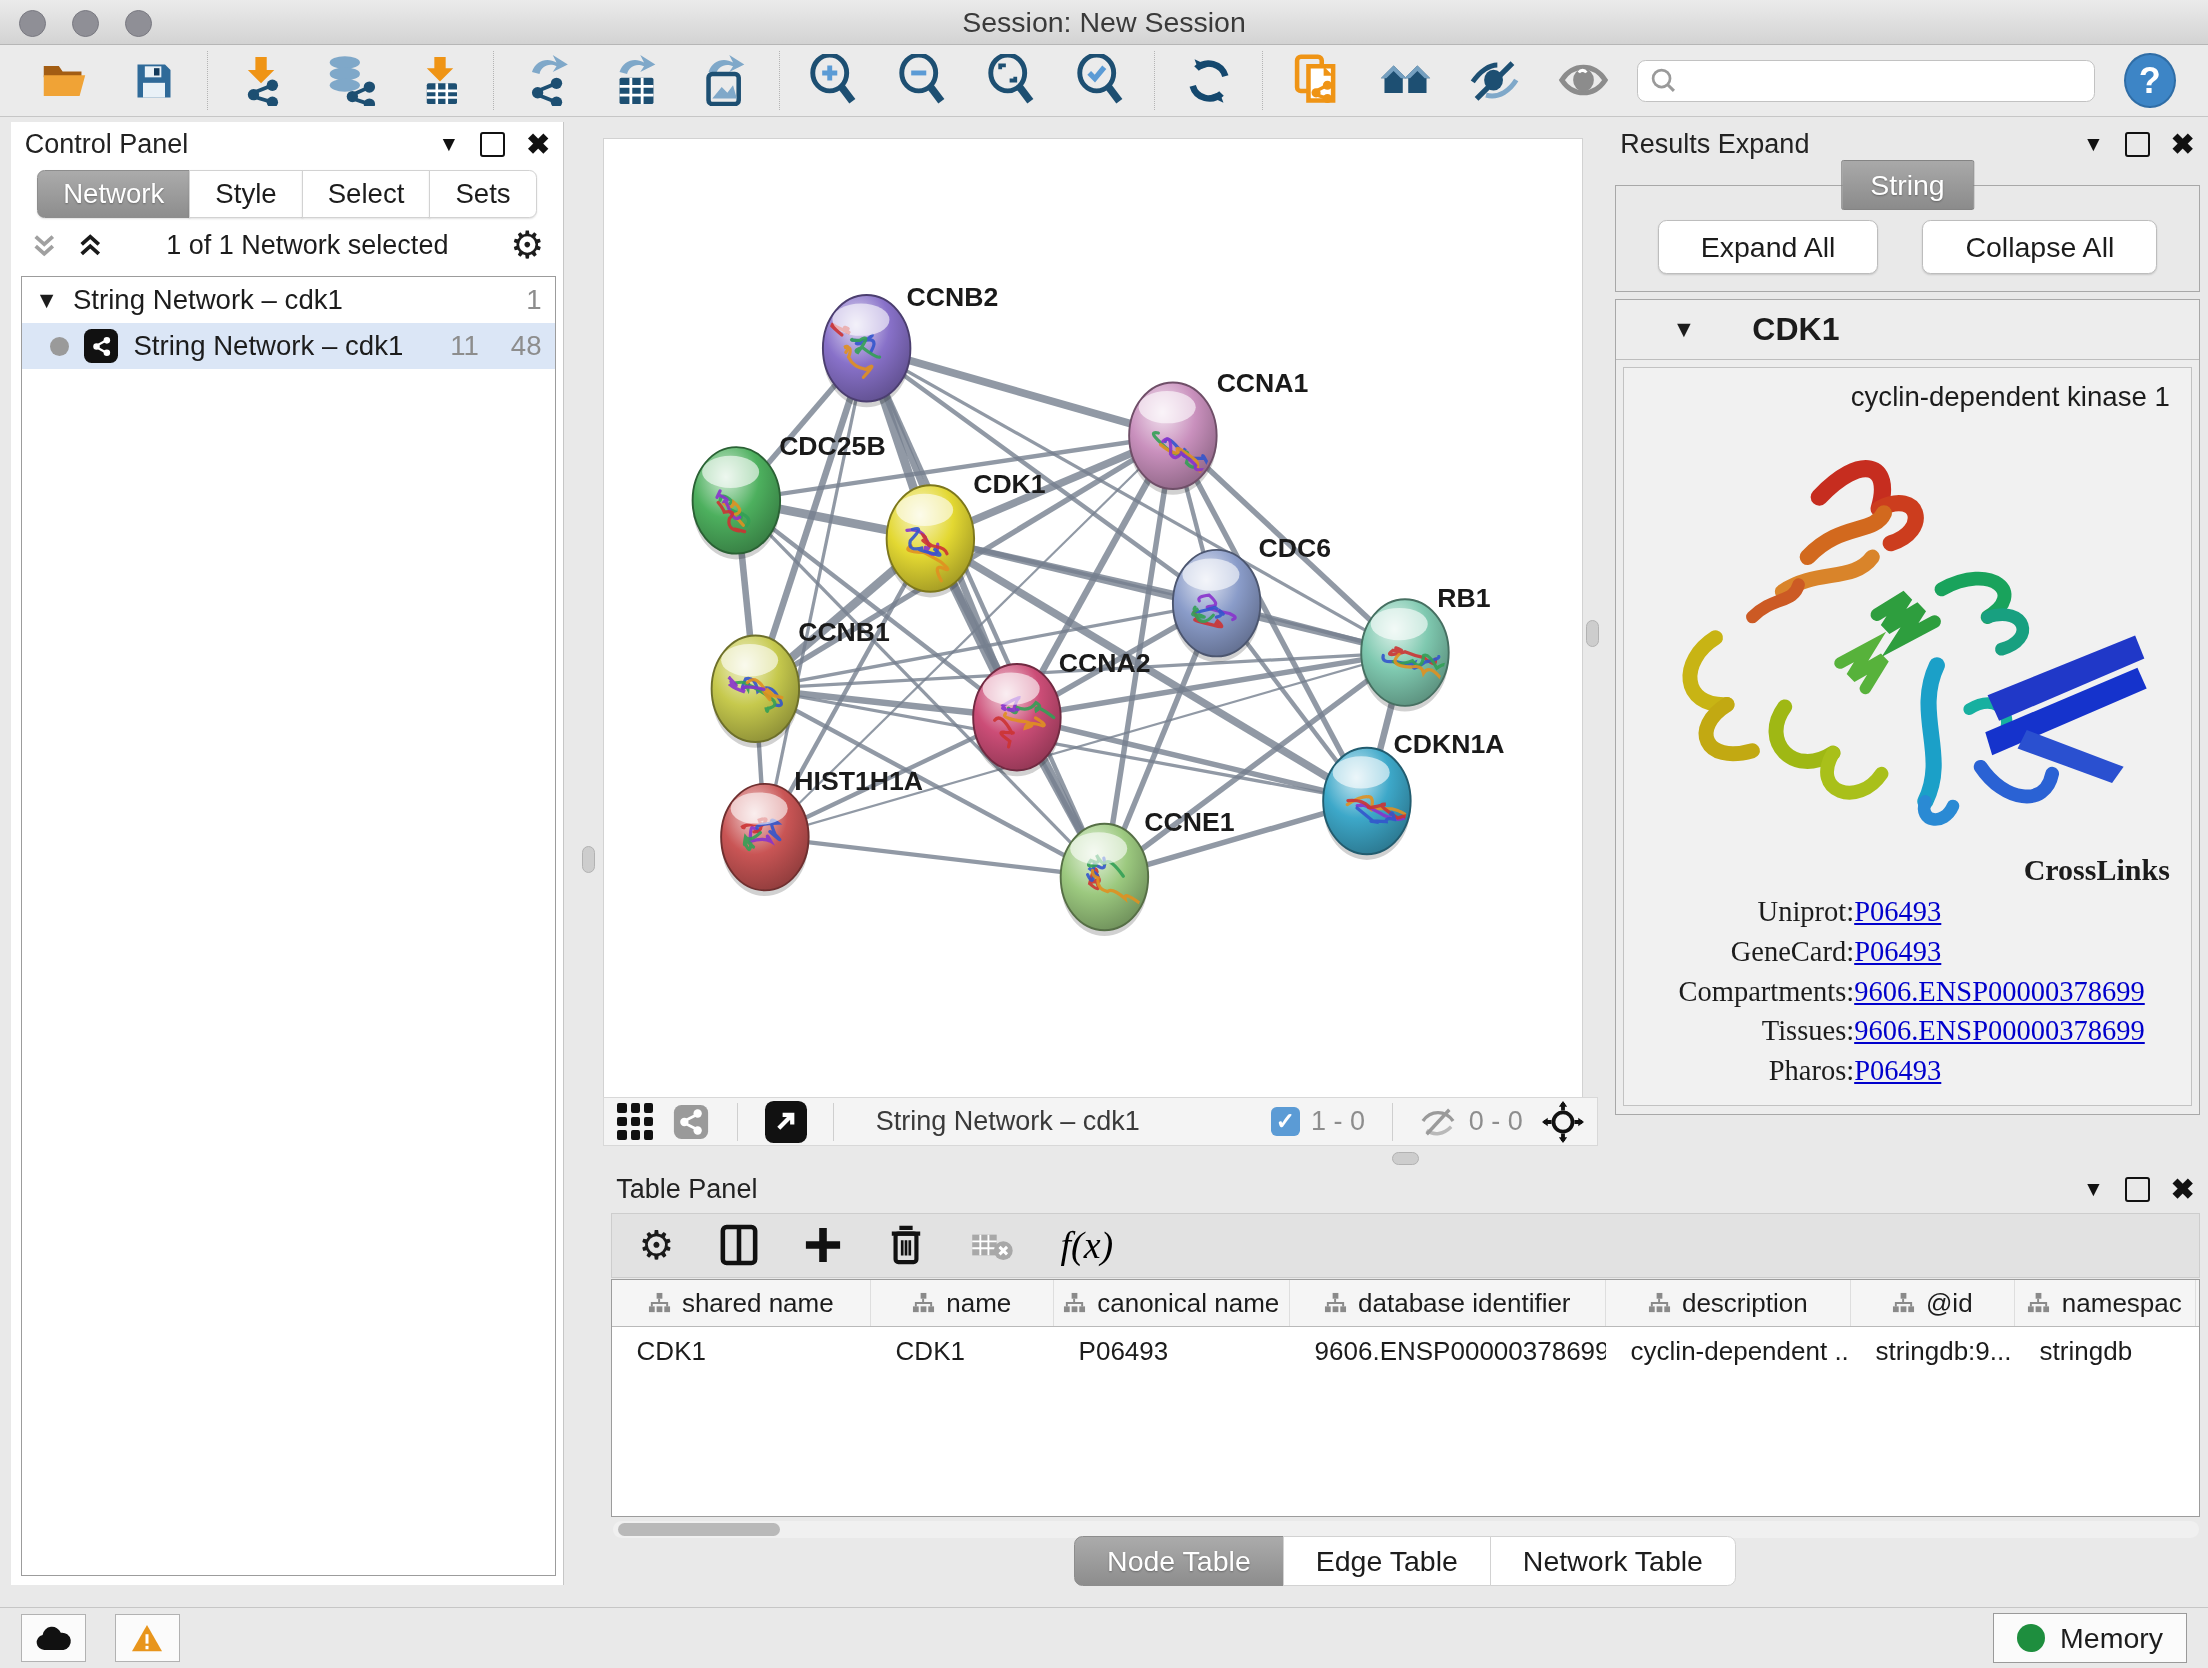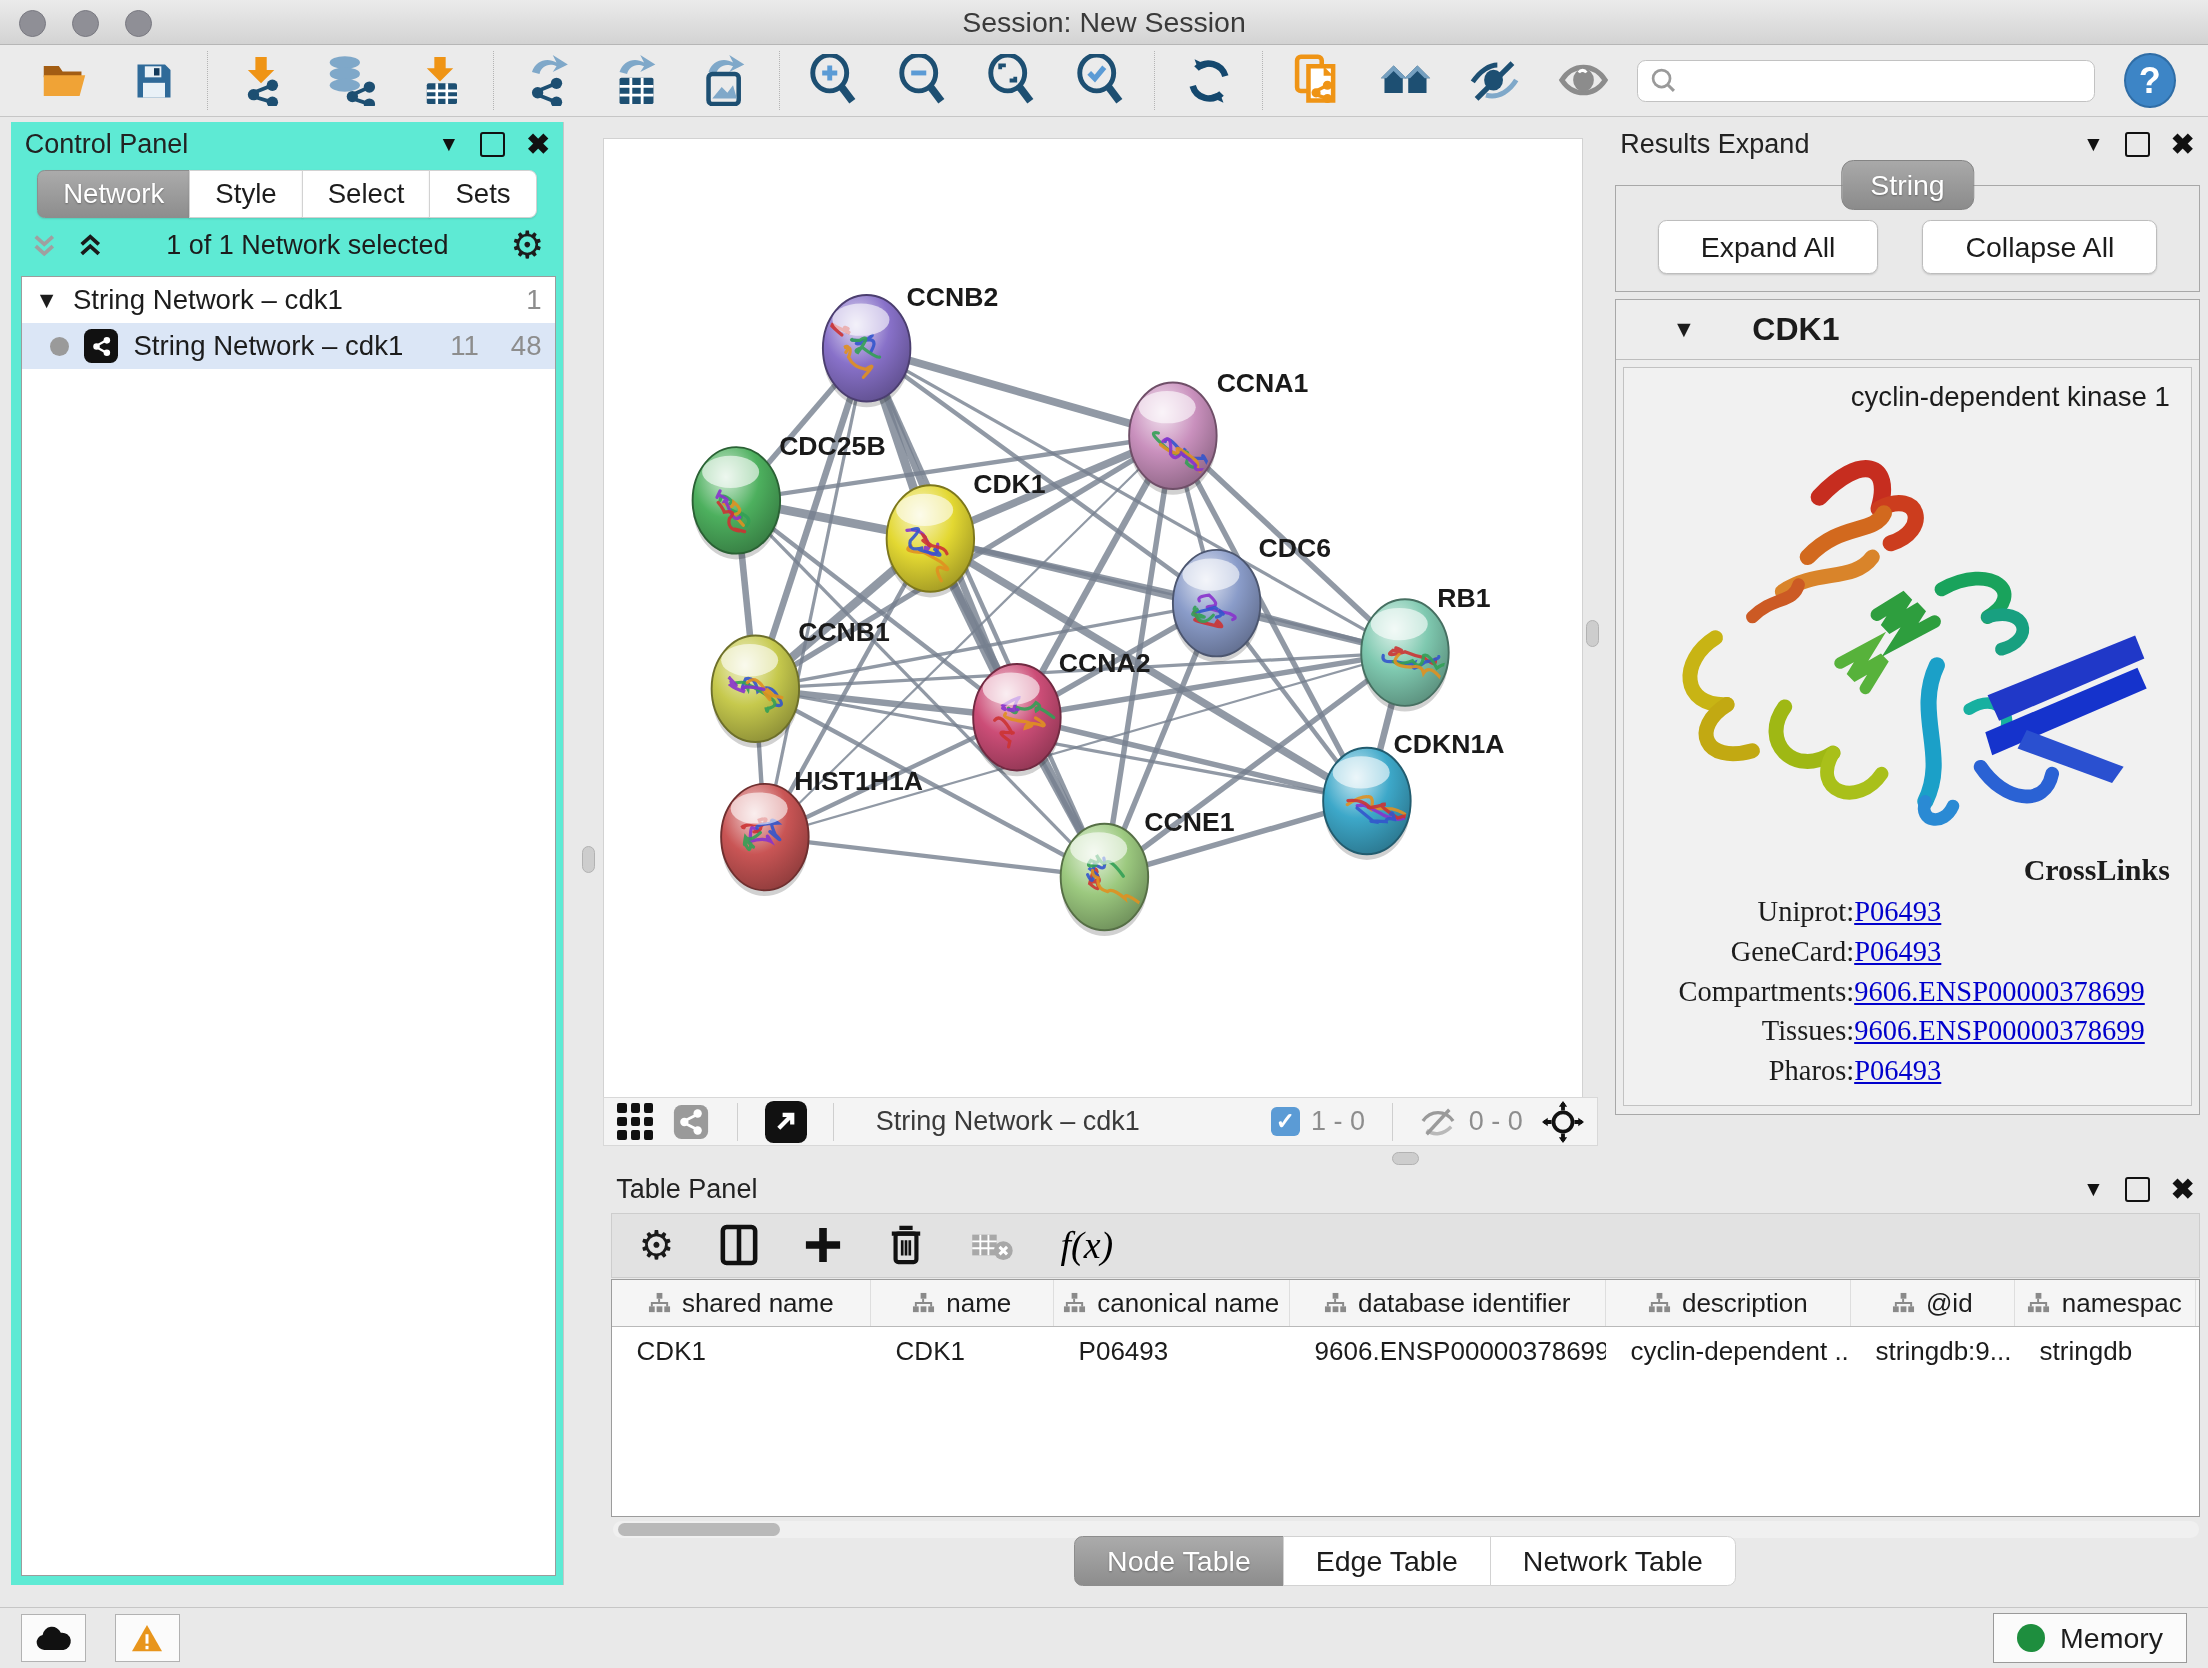--- a/index.html
+++ b/index.html
@@ -19,21 +19,21 @@
   .searchbox input{border:none;outline:none;flex:1;font-size:25px;font-family:"Liberation Sans",sans-serif;background:transparent;}
   .helpbtn{width:51px;height:51px;border-radius:50%;background:#3d85c6;border:2.9px solid #2f6da6;color:#fff;font-size:36px;font-weight:bold;display:flex;align-items:center;justify-content:center;margin:0 21px 0 28.5px;}
   
   .phead{display:flex;align-items:center;height:44px;padding:0 13.3px;font-size:27px;color:#222;}
   .phead .sp{flex:1;}
   .wbtns{display:flex;align-items:center;gap:21px;font-size:23px;color:#111;}
   .wb-float{width:21px;height:21px;border:2.9px solid #111;border-radius:2.9px;}
   .wb-x{font-size:28.5px;font-weight:bold;}
   .wb-arrow{font-size:21px;}
   
-  #control{position:absolute;left:11.4px;top:122px;width:552px;height:1463px;background:#5eead4;border-right:1px solid #c6c6c6;}
+  #control{position:absolute;left:11.4px;top:122px;width:552px;height:1463px;background:#ffffff;border-right:1px solid #c6c6c6;}
   .tabs{display:flex;justify-content:center;margin-top:3.8px;}
   .tab{height:46px;padding:0 25px;background:#fff;border:1px solid #d2d2d2;font-size:27.6px;display:flex;align-items:center;margin-left:-1px;box-shadow:0 1px 1.9px rgba(0,0,0,.12);}
   .tab:first-child{border-radius:7.6px 0 0 7.6px;}
   .tab:last-child{border-radius:0 7.6px 7.6px 0;}
   .tab.active{background:linear-gradient(#ababab,#8d8d8d);color:#fff;border-color:#8d8d8d;text-shadow:0 1px 1.9px rgba(0,0,0,.3);}
   .subrow{display:flex;align-items:center;padding:0 19px;height:55px;font-size:27px;gap:17px;}
   .subrow .mid{flex:1;text-align:center;}
   .gear{font-size:38px;line-height:1;}
   .netlist{position:absolute;left:9.5px;right:7.6px;top:154px;bottom:9.5px;background:#fff;border:1.9px solid #9c9c9c;}
   .crow{display:flex;align-items:center;height:46px;font-size:27.6px;padding:0 13.3px;gap:15px;}
@@ -47,21 +47,21 @@
   #viewbar{position:absolute;left:603px;top:1097px;width:995px;height:49px;background:#f4f4f4;border:1px solid #d8d8d8;display:flex;align-items:center;font-size:27px;color:#3a3a3a;padding:0 13.3px;box-sizing:border-box;gap:19px;}
   .vsep{width:0;height:38px;border-left:1px solid #cfcfcf;margin:0 7.6px;}
   .grid9{display:grid;grid-template-columns:repeat(3,9.5px);grid-template-rows:repeat(3,9.5px);gap:3.8px;}
   .grid9 i{background:#111;border-radius:1.9px;}
   .blkbtn{width:42px;height:42px;border-radius:8.6px;background:#111;display:flex;align-items:center;justify-content:center;}
   .viewname{flex:1;padding-left:15px;}
   .statgrp{display:flex;align-items:center;gap:11.4px;color:#8d8d8d;}
   .chk{width:28.5px;height:28.5px;border-radius:5.7px;background:#5b9bd5;display:flex;align-items:center;justify-content:center;color:#fff;font-size:23px;font-weight:bold;}
   
   #results{position:absolute;left:1607px;top:122px;width:601px;height:1027px;background:#e9e9e9;}
-  .stringpill{position:absolute;top:38px;left:50%;transform:translateX(-50%);z-index:3;background:linear-gradient(#a9a9a9,#8b8b8b);color:#fff;font-size:28.5px;padding:7.6px 28.5px;border-radius:12px;border:1px solid #848484;text-shadow:0 1px 1.9px rgba(0,0,0,.3);text-align:right;}
+  .stringpill{position:absolute;top:38px;left:50%;transform:translateX(-50%);z-index:3;background:linear-gradient(#a9a9a9,#8b8b8b);color:#fff;font-size:28.5px;padding:7.6px 28.5px;border-radius:2px;border:1px solid #848484;text-shadow:0 1px 1.9px rgba(0,0,0,.3);text-align:right;}
   .rbox{position:absolute;left:7.6px;right:7.6px;top:63px;height:88px;border:1.9px solid #a8a8a8;display:flex;align-items:center;justify-content:center;gap:44px;background:#e9e9e9;padding-top:17px;}
   .rbtn{background:#fff;border:1px solid #bdbdbd;border-radius:8.6px;font-size:28.5px;padding:9.5px 42px;box-shadow:0 1px 1.9px rgba(0,0,0,.15);}
   .rcard{position:absolute;left:7.6px;right:7.6px;top:177px;bottom:34px;border:1.9px solid #a8a8a8;background:#ededed;}
   .rcard-head{display:flex;align-items:center;height:59px;border-bottom:1px solid #bdbdbd;font-size:32px;font-weight:bold;gap:57px;padding-left:57px;}
   .rcard-body{position:absolute;left:7.6px;right:7.6px;top:67px;bottom:7.6px;border:1px solid #c2c2c2;background:#f1f1f1;padding:13.3px 21px;box-sizing:border-box;overflow:hidden;text-align:right;}
   .genedesc{font-size:27.6px;}
   .xl-head{font-family:"Liberation Serif",serif;font-size:30px;font-weight:bold;margin:17px 0 9.5px 3.8px;}
   .xlrow{display:flex;font-family:"Liberation Serif",serif;font-size:28.5px;margin:7.6px 0 7.6px 23px;}
   .xlrow .lbl{width:186px;}
   .xlrow a{text-decoration:underline;}

